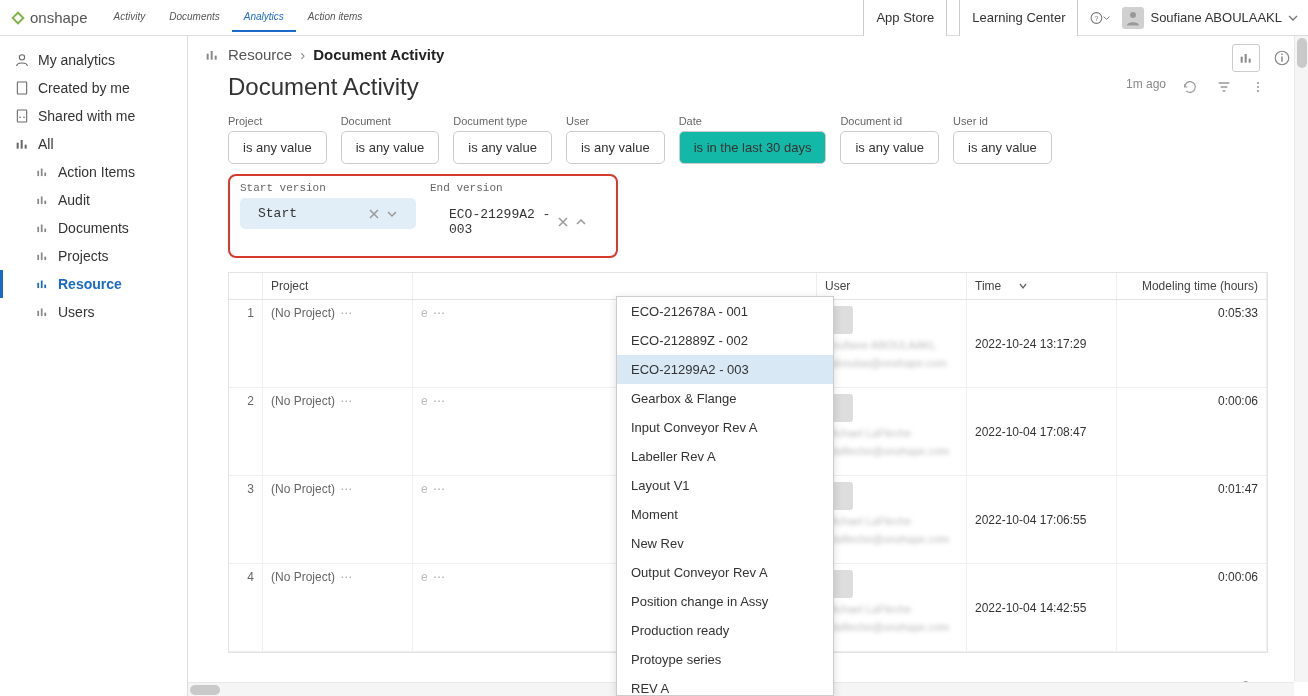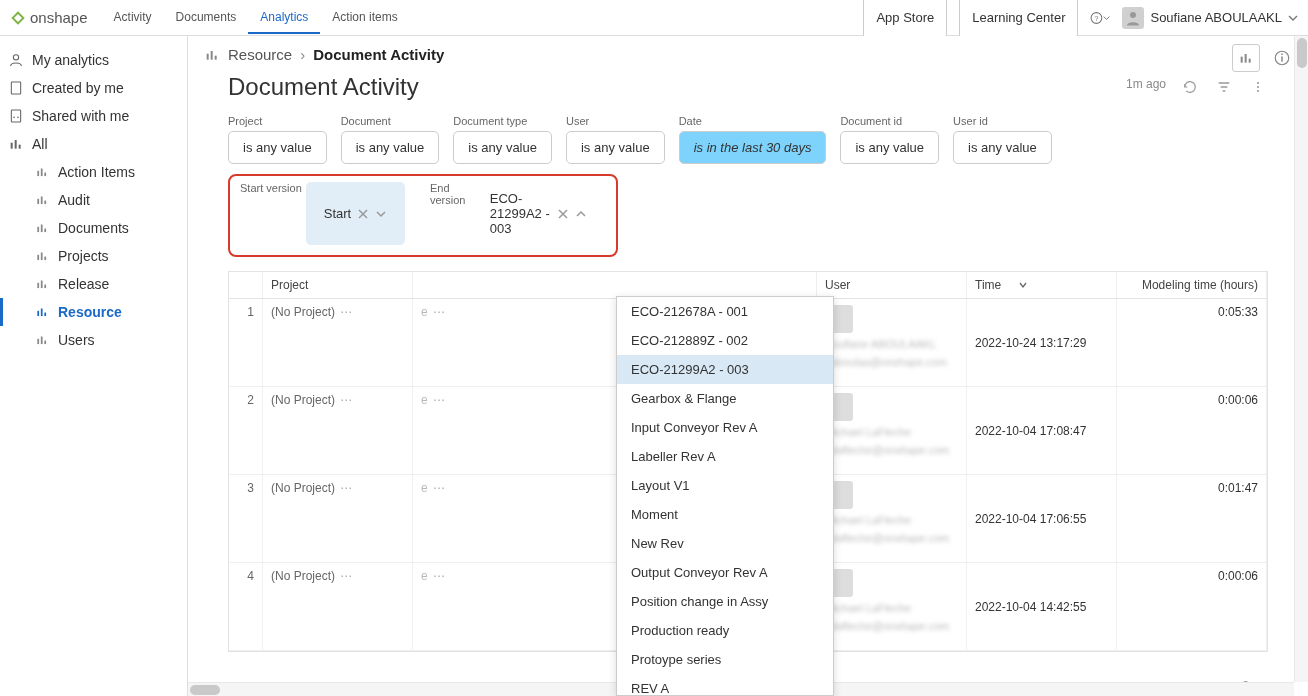--- a/index.html
+++ b/index.html
@@ -4,33 +4,33 @@
 <style>
 * { box-sizing: border-box; margin: 0; padding: 0; }
 body { font-family: -apple-system, BlinkMacSystemFont, "Segoe UI", Helvetica, Arial, sans-serif; font-size: 13px; color: #333; background: #fff; overflow: hidden; }
 
 
 .topbar { height: 36px; display: flex; align-items: center; border-bottom: 1px solid #ddd; padding: 0 10px; }
 .logo { display: flex; align-items: center; gap: 4px; margin-right: 14px; }
 .logo-mark { width: 16px; height: 16px; }
 .logo-text { font-size: 15px; color: #555; font-weight: 500; }
 .topnav { display: flex; gap: 0; }
-.topnav-item { padding: 8px 12px; font-size: 12px; color: #555; cursor: pointer; border-bottom: 2px solid transparent; }
+.topnav-item { padding: 8px 12px; font-size: 10px; color: #555; cursor: pointer; border-bottom: 2px solid transparent; font-style: italic; }
 .topnav-item.active { color: #1b6ac9; border-bottom: 2px solid #1b6ac9; font-weight: 500; }
 .topbar-right { margin-left: auto; display: flex; align-items: center; gap: 12px; }
 .btn-outline { border: 1px solid #ccc; background: #fff; padding: 12px 12px; border-radius: 3px; font-size: 13px; color: #333; cursor: pointer; }
 .help-icon { width: 20px; height: 20px; color: #666; cursor: pointer; display:flex; align-items:center; justify-content:center; }
 .user-chip { display: flex; align-items: center; gap: 6px; cursor: pointer; font-size: 13px; color: #333; }
 .avatar-sm { width: 22px; height: 22px; border-radius: 3px; background: #d0d0d0; display:flex; align-items:center; justify-content:center; }
 .caret-down { width:10px; height:10px; }
 
 
 .main { display: flex; height: calc(100vh - 36px); }
 .sidebar { width: 188px; border-right: 1px solid #ddd; padding-top: 10px; flex-shrink: 0; }
-.side-item { display: flex; align-items: center; gap: 8px; padding: 6px 8px; font-size: 14px; color: #333; cursor: pointer; }
+.side-item { display: flex; align-items: center; gap: 8px; padding: 6px 14px; font-size: 14px; color: #333; cursor: pointer; }
 .side-item.sub { padding-left: 34px; }
 .side-item.active { color: #1b6ac9; font-weight: 600; border-left: 3px solid #1b6ac9; padding-left: 31px; }
 .side-icon { width: 16px; height: 16px; flex-shrink:0; color:#666; display:flex; align-items:center; justify-content:center;}
 
 .content { flex: 1; position: relative; background: #fff; overflow: hidden; }
 .crumbbar { display: flex; align-items: center; padding: 10px 16px; gap: 8px; font-size: 15px; }
 .crumb-icon { width:16px; height:16px; color:#666;}
 .crumb-link { color: #555; }
 .crumb-sep { color: #888; }
 .crumb-current { font-weight: 600; color: #222; }
@@ -42,24 +42,24 @@
 .page-head { display: flex; align-items: center; margin-bottom: 14px; }
 .page-title { font-size: 24px; font-weight: 500; color: #333; }
 .page-head-tools { margin-left: auto; display: flex; align-items: flex-start; gap: 14px; color: #888; font-size: 12px;}
 .iconbtn { width: 20px; height:20px; cursor:pointer; color:#888; display:flex; align-items:center; justify-content:center;}
 
 
 .filters-row { display: flex; gap: 14px; flex-wrap: wrap; margin-bottom: 10px; }
 .filter-block { display:flex; flex-direction: column; gap:4px; }
 .filter-label { font-size: 11px; color: #666; }
 .filter-pill { border: 1px solid #ccc; border-radius: 5px; padding: 8px 14px; font-size: 13px; color: #333; background: #fff; cursor:pointer; white-space: nowrap;}
-.filter-pill.active { background: #7dd3fc; font-style: italic; }
+.filter-pill.active { background: #14b8a6; }
 
 .version-box { display: flex; gap: 14px; border: 2px solid #d63a2a; border-radius: 8px; padding: 6px 10px 10px 10px; width: 390px; }
-.version-col { flex:1; display:flex; flex-direction:row; gap:4px;}
+.version-col { flex:1; display:flex; flex-direction:column; gap:4px;font-family:Liberation Mono, monospace;}
 .version-input { display:flex; align-items:center; gap:6px; background:#e1eef8; border-radius:5px; padding: 8px 18px; font-size:13px; cursor:pointer; position:relative;}
 .version-input.plain { background:#fff; border:1px solid transparent; }
 .ver-text { flex:1; }
 .small-icon { width:12px; height:12px; color:#888; cursor:pointer;}
 
 
 .table-wrap { margin-top: 14px; border: 1px solid #e3e3e3; position:relative;}
 .thead { display:flex; background:#fff; border-bottom:1px solid #e3e3e3; font-size:12px; color:#444;}
 .th { padding:6px 8px; border-right:1px solid #eee; }
 .col-idx { width:34px; }
@@ -210,30 +210,20 @@
       </div>
     <div class="side-item sub">
         <span class="side-icon">
           <svg viewBox="0 0 24 24" width="14" height="14">
             <rect x="4" y="10" width="3" height="9" fill="#888"></rect>
             <rect x="10" y="6" width="3" height="13" fill="#888"></rect>
             <rect x="16" y="13" width="3" height="6" fill="#888"></rect>
           </svg>
         </span>
         <span>Projects</span>
-      </div>
-    <div class="side-item sub">
-        <span class="side-icon">
-          <svg viewBox="0 0 24 24" width="14" height="14">
-            <rect x="4" y="10" width="3" height="9" fill="#888"></rect>
-            <rect x="10" y="6" width="3" height="13" fill="#888"></rect>
-            <rect x="16" y="13" width="3" height="6" fill="#888"></rect>
-          </svg>
-        </span>
-        <span>Release</span>
       </div>
     <div class="side-item sub active">
         <span class="side-icon">
           <svg viewBox="0 0 24 24" width="14" height="14">
             <rect x="4" y="10" width="3" height="9" fill="#1b6ac9"></rect>
             <rect x="10" y="6" width="3" height="13" fill="#1b6ac9"></rect>
             <rect x="16" y="13" width="3" height="6" fill="#1b6ac9"></rect>
           </svg>
         </span>
         <span>Resource</span>

